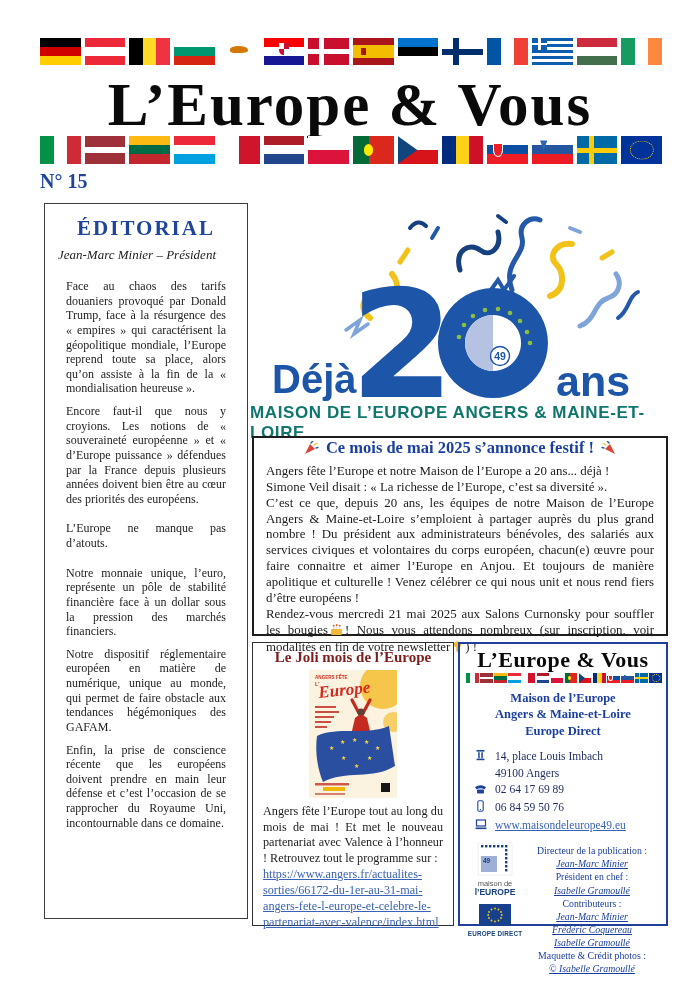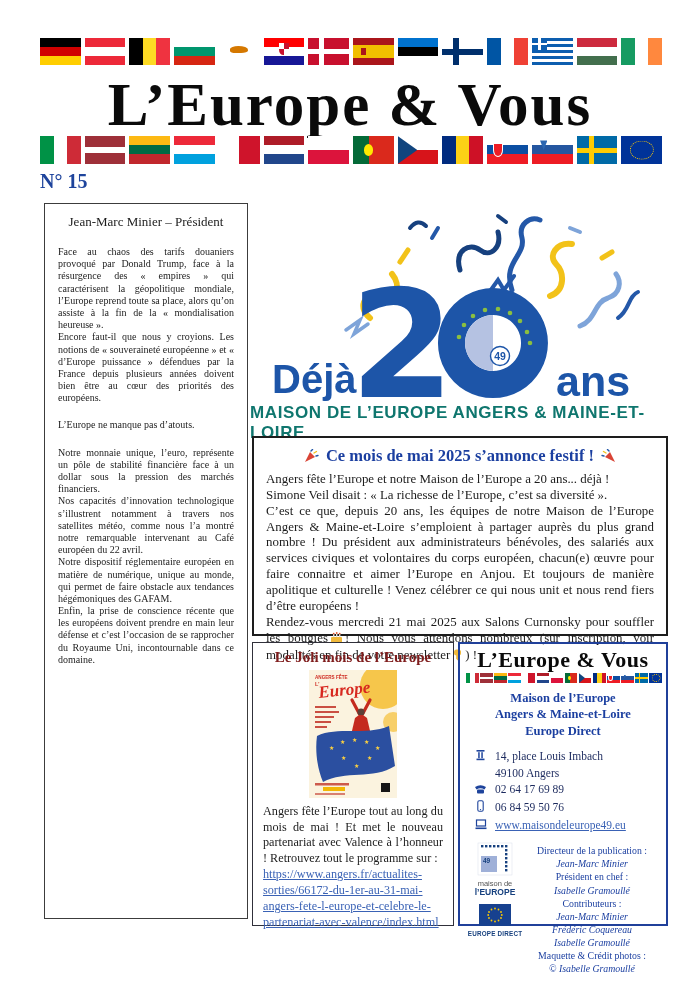--- a/index.html
+++ b/index.html
@@ -66,34 +66,34 @@
 
   
   .masthead-title{position:absolute;left:0;top:74px;width:700px;text-align:center;
       font-weight:bold;font-size:61px;letter-spacing:2px;line-height:1;color:#0a0a0a;}
   .issue{position:absolute;left:40px;top:170px;font-weight:bold;font-size:20px;color:#1e449c;}
 
   
   .editorial-box{position:absolute;left:44px;top:203px;width:204px;height:716px;
       border:1.2px solid #3c3c3c;box-sizing:border-box;padding:10px 13px;overflow:hidden;}
   .editorial-title{text-align:center;color:#1e449c;font-weight:bold;font-size:21px;letter-spacing:2px;margin:2px 0 6px;}
-  .editorial-byline{text-align:center;font-size:13px;margin:0 0 16px;}
-  .editorial-box p{margin:0;font-size:10px;line-height:1.22;text-align:justify;}
+  .editorial-byline{font-style:italic;font-size:13px;margin:0 0 16px;}
+  .editorial-box p{margin:8px;font-size:12px;line-height:1.22;text-align:justify;}
   .editorial-box p.gap{margin-bottom:15px;}
 
   
   .anniv{position:absolute;left:250px;top:200px;width:420px;height:232px;}
   .anniv svg{display:block;}
   .anniv-caption{position:absolute;left:0;top:203px;width:420px;text-align:left;
       font-family:"Liberation Sans",sans-serif;font-weight:bold;font-size:17px;
       letter-spacing:.6px;color:#0f766e;}
 
   
   .festive-box{position:absolute;left:252px;top:436px;width:416px;height:200px;
-      border:2px solid #1d1d1d;box-sizing:border-box;padding:8px 12px 4px;}
+      border:2px solid #1d1d1d;box-sizing:border-box;padding:0 12px 4px;}
   .festive-title{text-align:center;color:#1b3fa0;font-weight:bold;font-size:16.5px;margin:0 0 4px;}
   .festive-title .pop{display:inline-block;vertical-align:-2px;margin:0 7px;}
   .festive-box p{margin:0;font-size:12.9px;line-height:1.23;text-align:justify;}
   .mini-ico{display:inline-block;vertical-align:-2px;margin:0 2px;}
 
   
   .joli-box{position:absolute;left:252px;top:642px;width:202px;height:284px;
       border:1.5px solid #30303a;box-sizing:border-box;padding:4px 10px;}
   .joli-title{text-align:center;color:#7f1d1d;font-weight:bold;font-size:15px;margin:2px 0 4px;}
   .joli-poster{display:block;margin:0 auto 6px;}
@@ -109,21 +109,21 @@
   .contact-row{display:flex;align-items:flex-start;gap:8px;}
   .contact-ico{width:13px;flex:none;text-align:center;padding-top:1px;}
   .contact a{color:#3a62b5;}
   .bottom-credits{display:flex;margin-top:8px;align-items:flex-start;}
   .logo-col{width:58px;flex:none;display:flex;flex-direction:column;align-items:center;gap:6px;}
   .logo-me-text{font-family:"Liberation Sans",sans-serif;font-size:7.5px;line-height:1.1;color:#555;}
   .logo-me-text b{display:block;font-size:8.5px;color:#16407e;}
   .logo-sub-bar{width:34px;height:2px;background:#b9c2d6;margin:1px auto 0;}
   .logo-ed-text{font-family:"Liberation Sans",sans-serif;font-size:6.3px;font-weight:bold;color:#16407e;letter-spacing:.2px;}
   .credit-col{flex:1;font-size:9.8px;line-height:1.34;color:#1b3fa0;text-align:center;padding-top:2px;}
-  .credit-col .it{font-style:italic;}
+  .credit-col .it{font-style:italic;text-decoration:underline;}
 </style>
 </head>
 <body>
 
 <div class="page">
 
   <div id="flags-top" class="flag-row">
       <div class="flag f-germany"></div>
       <div class="flag f-austria"></div>
       <div class="flag f-belgium"></div>
@@ -152,26 +152,26 @@
       <div class="flag f-czechia"></div>
       <div class="flag f-romania"></div>
       <div class="flag f-slovakia"></div>
       <div class="flag f-slovenia"></div>
       <div class="flag f-sweden"></div>
       <div class="flag f-eu"></div>
     </div>
   <div class="issue">N° 15</div>
 
   <div class="editorial-box">
+    <div class="editorial-title">ÉDITORIAL</div>
     <div class="editorial-byline">Jean-Marc Minier – Président</div>
     <p>Face au chaos des tarifs douaniers provoqué par Donald Trump, face à la résurgence des « empires » qui caractérisent la géopolitique mondiale, l’Europe reprend toute sa place, alors qu’on assiste à la fin de la « mondialisation heureuse ».</p>
     <p class="gap">Encore faut-il que nous y croyions. Les notions de « souveraineté européenne » et « d’Europe puissance » défendues par la France depuis plusieurs années doivent bien être au cœur des priorités des européens.</p>
     <p class="gap">L’Europe ne manque pas d’atouts.</p>
     <p>Notre monnaie unique, l’euro, représente un pôle de stabilité financière face à un dollar sous la pression des marchés financiers.</p>
-    <p>Nos capacités d’innovation technologique s’illustrent notamment à travers nos satellites météo, comme nous l’a montré notre remarquable intervenant au Café européen du 22 avril.</p>
     <p>Notre dispositif réglementaire européen en matière de numérique, unique au monde, qui permet de faire obstacle aux tendances hégémoniques des GAFAM.</p>
     <p class="gap">Enfin, la prise de conscience récente que les européens doivent prendre en main leur défense et c’est l’occasion de se rapprocher du Royaume Uni, incontournable dans ce domaine.</p>
 
   </div>
 
   <div class="anniv">
     <svg width="420" height="202" viewBox="0 0 420 202">
       <g fill="none" stroke-linecap="round">
         <path d="M120,118 C105,106 118,90 132,96 C146,102 152,86 142,74" stroke="#f2c219" stroke-width="6"></path>
         <path d="M96,130 l14,-10 l-6,14 l14,-10" stroke="#7ea4d9" stroke-width="3.5"></path>

